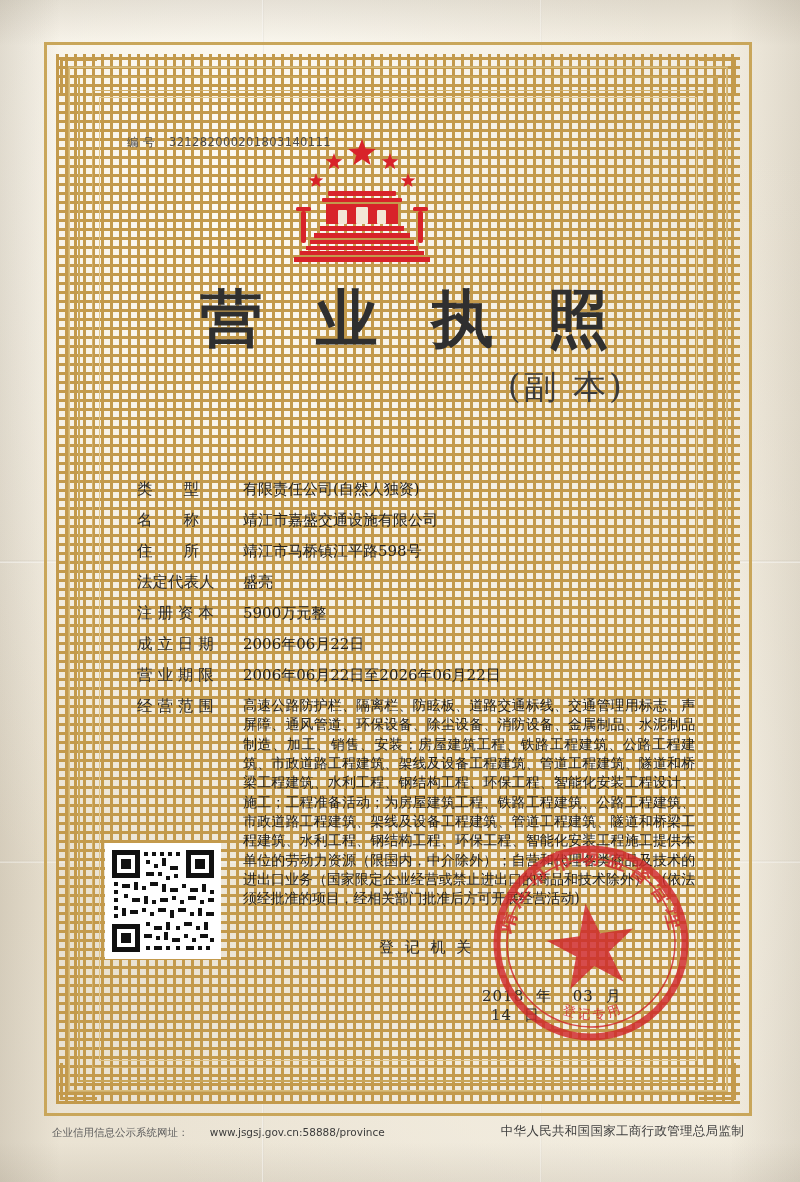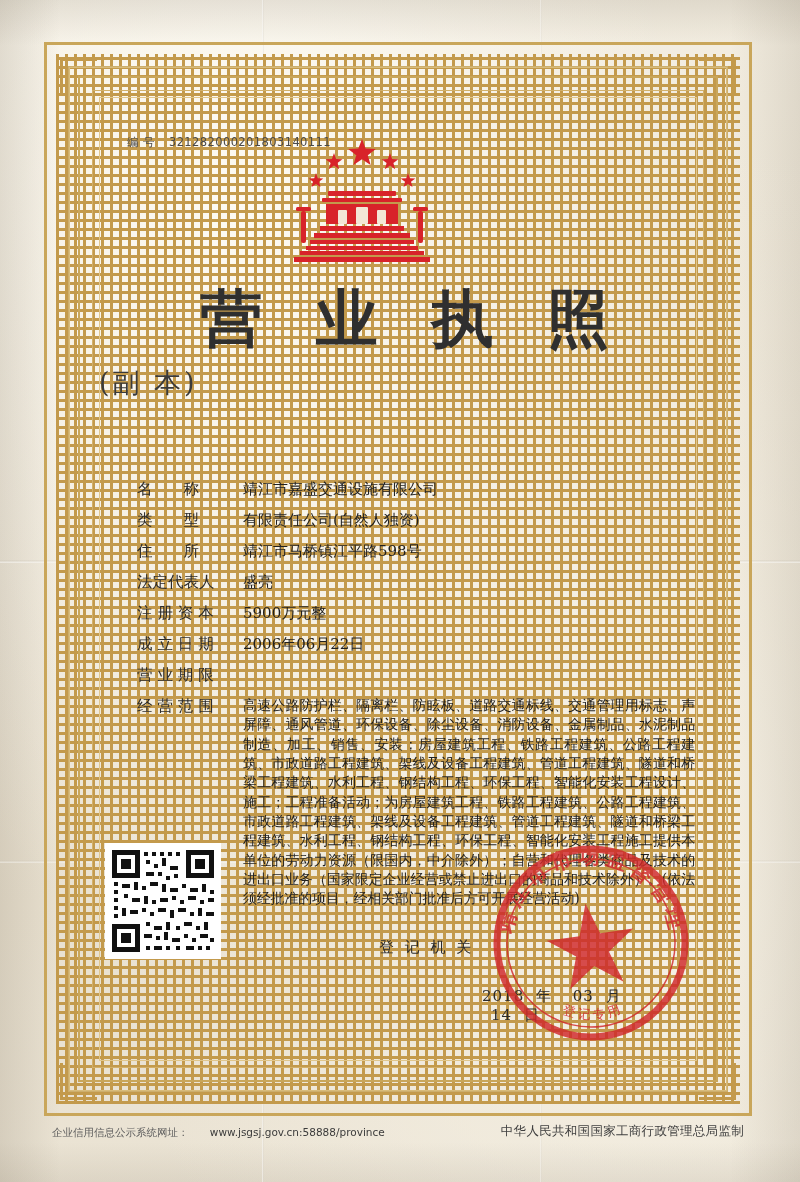--- a/index.html
+++ b/index.html
@@ -89,23 +89,23 @@
   .emblem{position:absolute;left:50%;top:36px;transform:translateX(-50%);
     width:172px;height:132px;}
 
   .title{
     position:absolute;left:0;right:0;top:180px;text-align:right;
     font-family:"DejaVu Serif","Liberation Serif",serif;
     font-weight:bold;font-size:62px;letter-spacing:16px;
     color:#2f2f2f;text-indent:16px;
   }
   .subtitle{
-    position:absolute;left:0;right:0;top:268px;text-align:left;
-    font-family:"DejaVu Serif","Liberation Serif",serif;
-    font-size:27px;letter-spacing:3px;color:#3a3a3a;
+    position:absolute;left:0;right:0;top:268px;text-align:right;
+    font-family:"DejaVu Serif","Liberation Serif",serif;
+    font-size:33px;letter-spacing:3px;color:#3a3a3a;
   }
   .credit-code{
     position:absolute;right:2px;top:340px;
     font-size:14.5px;color:#2f2f2f;letter-spacing:.6px;
   }
   .credit-code .pg{margin-left:18px;}
 
   
   .fields{position:absolute;left:38px;top:382px;width:560px;}
   .row{display:flex;align-items:flex-start;margin-bottom:10px;}
@@ -225,45 +225,46 @@
         </g>
       </svg>
     </div>
 
     <div class="title">营 业 执 照</div>
     <div class="subtitle">(副 本)</div>
 
 
     <div class="fields">
       <div class="row">
+        <div class="label">类　　型</div>
+        <div class="value">有限责任公司(自然人独资)</div>
+      </div>
+      <div class="row">
         <div class="label">名　　称</div>
         <div class="value">靖江市嘉盛交通设施有限公司</div>
       </div>
       <div class="row">
-        <div class="label">类　　型</div>
-        <div class="value">有限责任公司(自然人独资)</div>
-      </div>
-      <div class="row">
         <div class="label">住　　所</div>
         <div class="value">靖江市马桥镇江平路598号</div>
       </div>
       <div class="row">
         <div class="label">法定代表人</div>
         <div class="value">盛亮</div>
       </div>
       <div class="row">
         <div class="label">注 册 资 本</div>
         <div class="value">5900万元整</div>
       </div>
       <div class="row">
         <div class="label">成 立 日 期</div>
         <div class="value">2006年06月22日</div>
       </div>
       <div class="row">
         <div class="label">营 业 期 限</div>
+        <div class="value">2006年06月22日至2026年06月22日</div>
       </div>
       <div class="row scope">
         <div class="label">经 营 范 围</div>
         <div class="value">高速公路防护栏、隔离栏、防眩板、道路交通标线、交通管理用标志、声屏障、通风管道、环保设备、除尘设备、消防设备、金属制品、水泥制品制造、加工、销售、安装；房屋建筑工程、铁路工程建筑、公路工程建筑、市政道路工程建筑、架线及设备工程建筑、管道工程建筑、隧道和桥梁工程建筑、水利工程、钢结构工程、环保工程、智能化安装工程设计、施工；工程准备活动；为房屋建筑工程、铁路工程建筑、公路工程建筑、市政道路工程建筑、架线及设备工程建筑、管道工程建筑、隧道和桥梁工程建筑、水利工程、钢结构工程、环保工程、智能化安装工程施工提供本单位的劳动力资源（限国内，中介除外）；自营和代理各类商品及技术的进出口业务（国家限定企业经营或禁止进出口的商品和技术除外）。(依法须经批准的项目，经相关部门批准后方可开展经营活动)</div>
       </div>
     </div>
 
     <div class="qr">
       <svg viewBox="0 0 110 110" width="110" height="110" aria-hidden="true">
         <rect width="110" height="110" fill="#ffffff"></rect>

